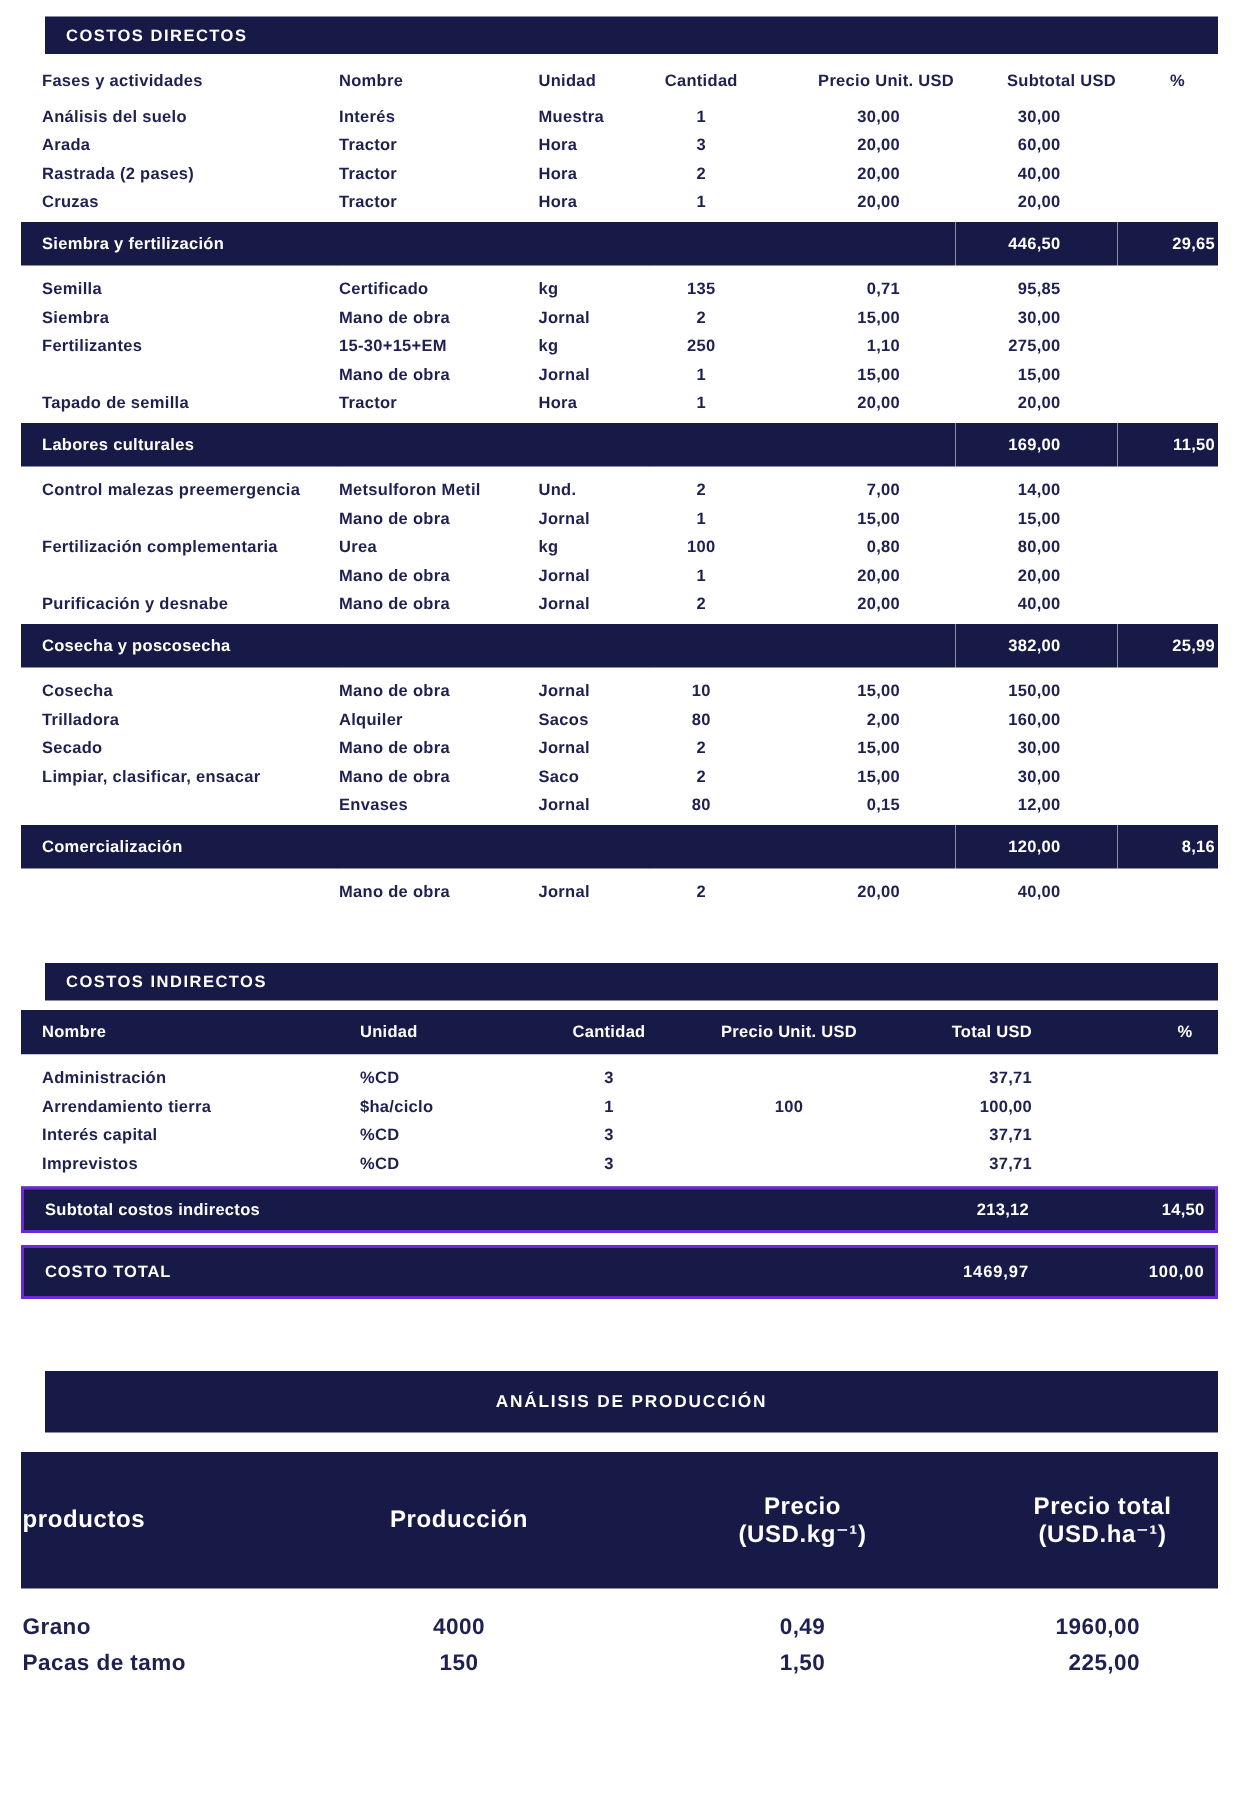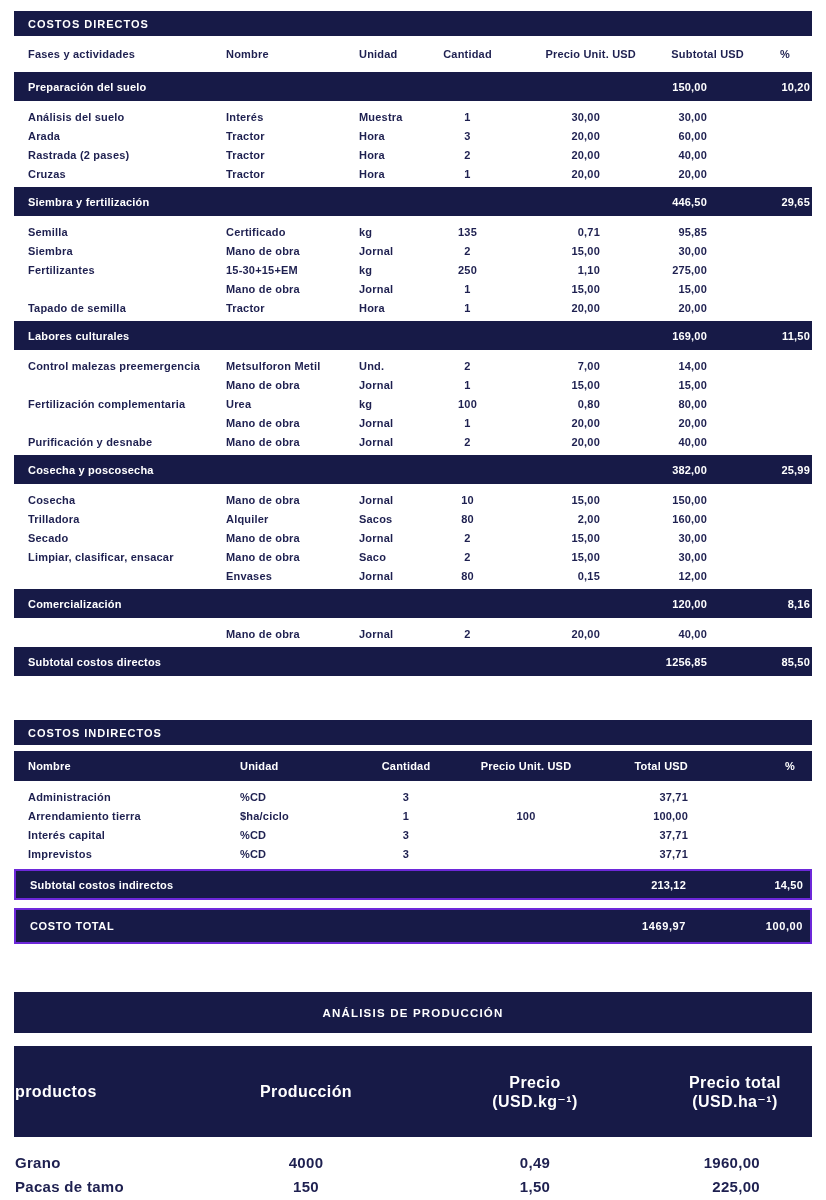--- a/index.html
+++ b/index.html
@@ -2,21 +2,21 @@
 <html><head>
 <meta charset="utf-8">
 <style>
   html,body{margin:0;padding:0;background:#fff;}
   body{width:826px;min-height:1200px;font-family:"Liberation Sans","DejaVu Sans",sans-serif;color:#1e2050;}
   .page{padding:11px 14px 10px 14px;}
 
   
   .navy{background:#171a47;color:#fff;}
   .titlebar{height:25px;display:flex;align-items:center;padding-left:14px;
-            font-size:11px;font-weight:bold;letter-spacing:1px;}
+            font-size:11px;font-weight:bold;letter-spacing:1px;margin-left:16px;}
 
   table{border-collapse:collapse;table-layout:fixed;width:798px;}
   th,td{overflow:hidden;white-space:nowrap;letter-spacing:.2px;}
 
   
   .t1{margin-top:4px;}
   .t1 th,.t1 td{font-size:11px;font-weight:bold;}
   .t1 thead th{height:26px;vertical-align:middle;}
   .t1 tr.row td{height:17px;vertical-align:middle;}
   .t1 tr.sec td{background:#171a47;color:#fff;height:27px;vertical-align:middle;
@@ -77,25 +77,20 @@
         <th class="l p14">Fases y actividades</th>
         <th class="l">Nombre</th>
         <th class="l">Unidad</th>
         <th class="c">Cantidad</th>
         <th class="r">Precio Unit. USD</th>
         <th class="r">Subtotal USD</th>
         <th class="r pr22">%</th>
       </tr>
     </thead>
     <tbody>
-      <tr class="sec">
-        <td class="l p14" colspan="5">Preparación del suelo</td>
-        <td class="r pr38">150,00</td>
-        <td class="r pr2">10,20</td>
-      </tr>
       <tr class="row">
         <td class="l p14">Análisis del suelo</td>
         <td class="l">Interés</td>
         <td class="l">Muestra</td>
         <td class="c">1</td>
         <td class="r pr37">30,00</td>
         <td class="r pr38">30,00</td>
         <td class="r pr2"></td>
       </tr>
       <tr class="row">
@@ -287,25 +282,20 @@
       <tr class="row">
         <td class="l p14"></td>
         <td class="l">Mano de obra</td>
         <td class="l">Jornal</td>
         <td class="c">2</td>
         <td class="r pr37">20,00</td>
         <td class="r pr38">40,00</td>
         <td class="r pr2"></td>
       </tr>
 
-      <tr class="sec">
-        <td class="l p14" colspan="5">Subtotal costos directos</td>
-        <td class="r pr38">1256,85</td>
-        <td class="r pr2">85,50</td>
-      </tr>
     </tbody>
   </table>
 
   <div class="sec2">
     <div class="navy titlebar">
       <span>COSTOS INDIRECTOS</span>
     </div>
 
     <table class="t2">
       <colgroup>

